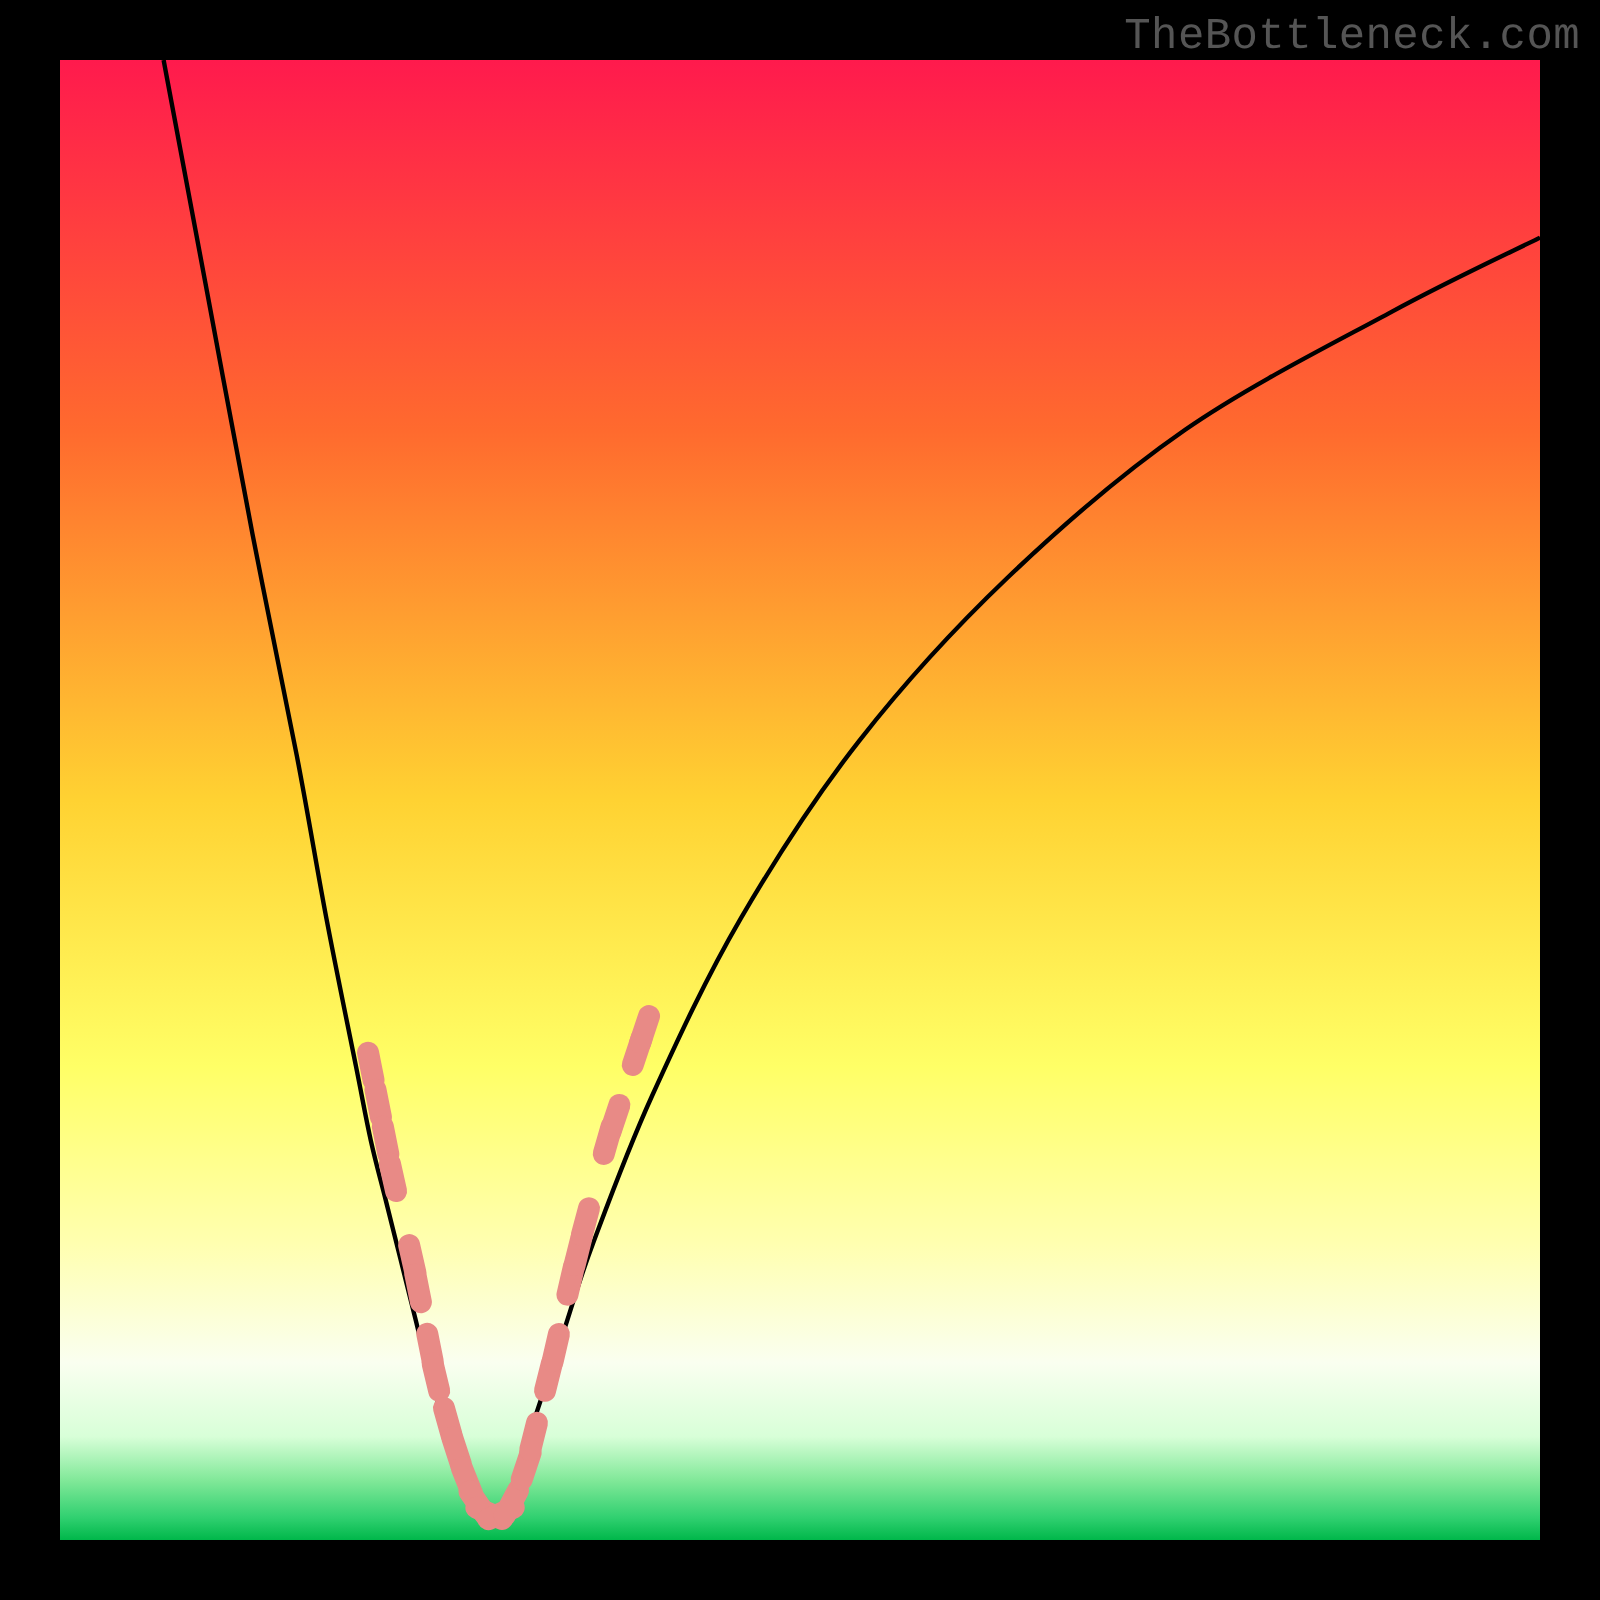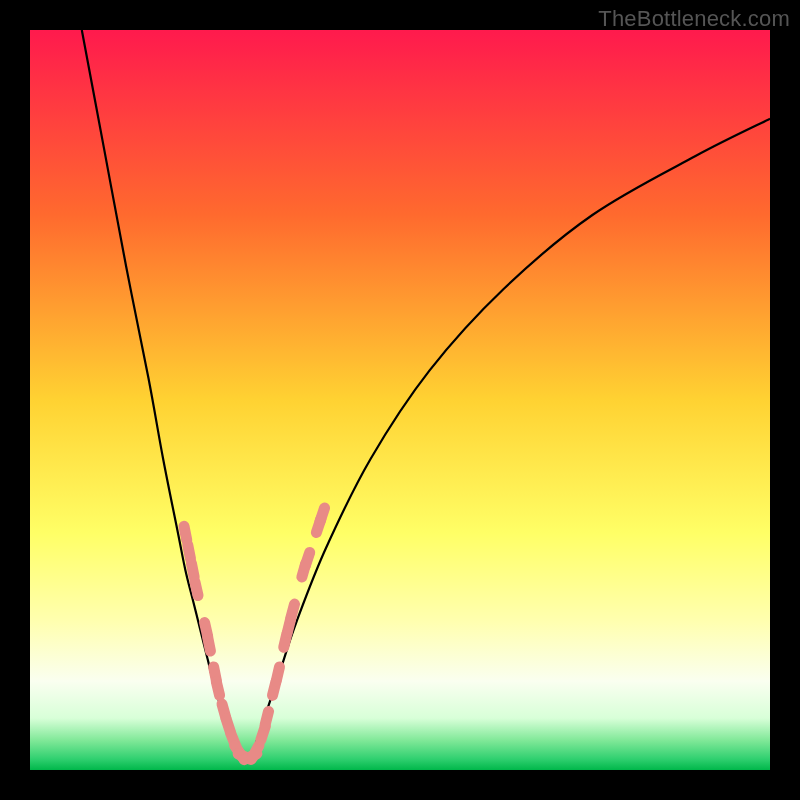--- a/index.html
+++ b/index.html
@@ -19,20 +19,21 @@
   }
   .watermark {
     position: absolute;
     top: 6px;
     right: 10px;
     color: #555;
     font-size: 22px;
     font-weight: 500;
     letter-spacing: 0.2px;
     z-index: 50;
+    font-family: Liberation Mono, monospace;
   }
   .plot-frame {
     position: absolute;
     left: 30px;
     top: 30px;
     width: 740px;
     height: 740px;
     background: #000;
   }
   .gradient {

